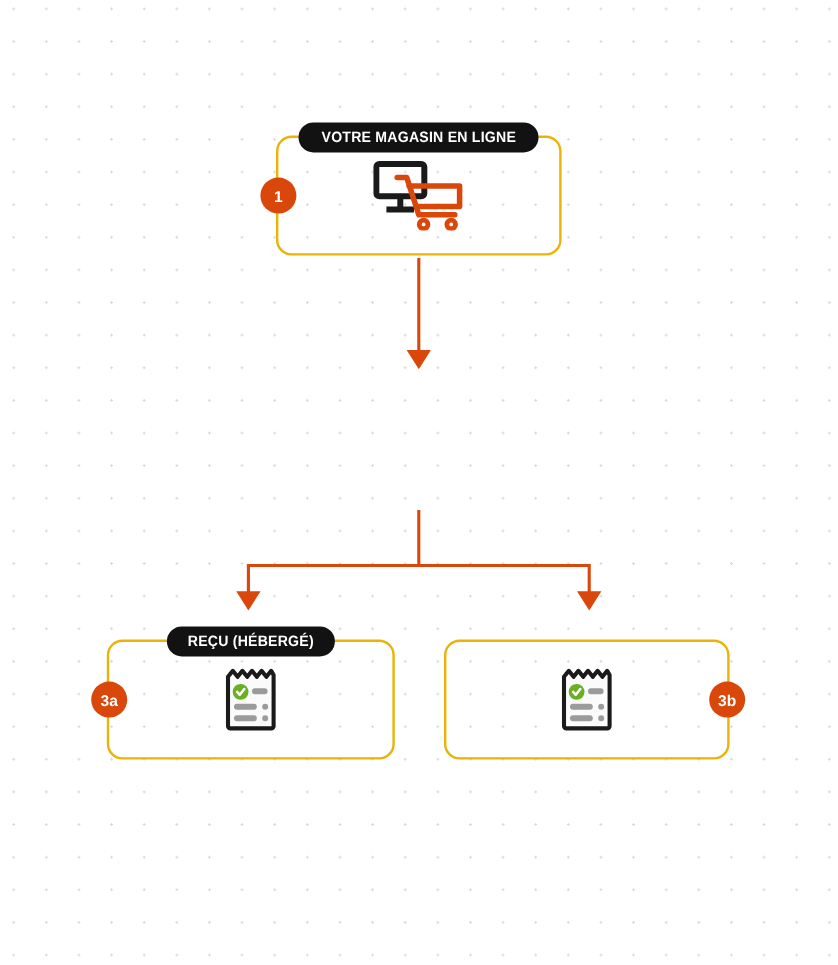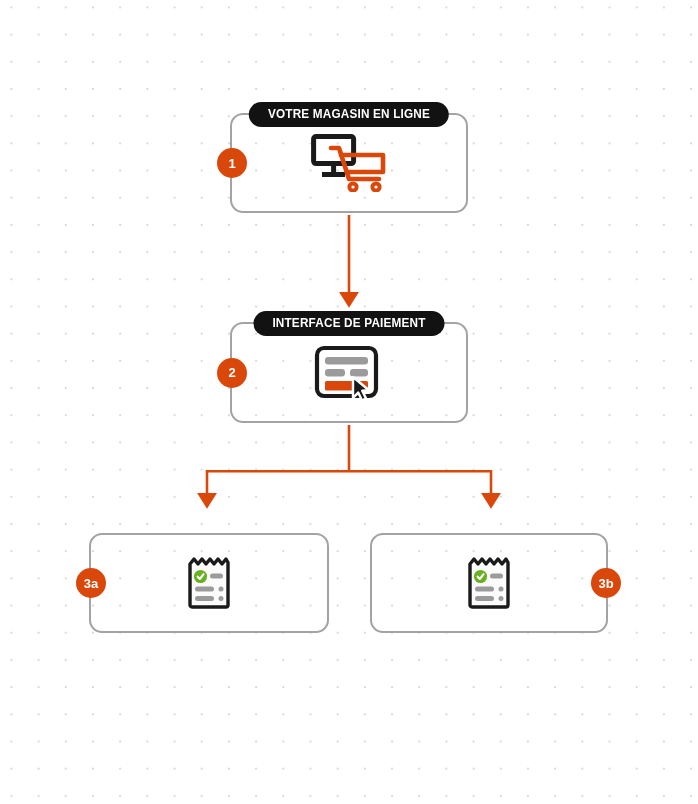--- a/index.html
+++ b/index.html
@@ -14,21 +14,21 @@
     position:absolute;left:0;top:0;width:698px;height:804px;
     background-image:radial-gradient(#d9d9d9 0.9px, transparent 1px);
     background-size:27.2px 27.2px;
     background-position:25px 21px;
   }
   #canvas{position:absolute;left:0;top:0;width:698px;height:804px;}
   #svg-connectors{position:absolute;left:0;top:0;width:698px;height:804px;pointer-events:none;}
 
   .node{
     position:absolute;
-    border:2px solid #a3a3a3;
+    border:2px solid #eab308;
     border-radius:13px;
     background:transparent;
     box-sizing:border-box;
   }
   .node-label{
     position:absolute;
     top:-13px;
     left:50%;
     transform:translateX(-50%);
     background:#121212;
@@ -107,39 +107,25 @@
         <line x1="11" y1="40.5" x2="34" y2="40.5" stroke="#1a1a1a" stroke-width="5"></line>
 
         <path d="M20 14 L28 14 L38 45 L68 45" fill="none" stroke="#d9470b" stroke-width="4.6" stroke-linecap="round" stroke-linejoin="round"></path>
         <path d="M30 21 L72 21 L72 38 L36 38" fill="none" stroke="#d9470b" stroke-width="4.6" stroke-linecap="round" stroke-linejoin="round"></path>
         <circle cx="42" cy="53" r="3.6" fill="none" stroke="#d9470b" stroke-width="4"></circle>
         <circle cx="65" cy="53" r="3.6" fill="none" stroke="#d9470b" stroke-width="4"></circle>
       </svg>
     </div>
   </div>
 
-  <div class="node" style="left:230px;top:322px;width:238px;height:101px;">
-    <div class="node-label">
-      <span>INTERFACE DE PAIEMENT</span>
-    </div>
-    <div class="badge left">2</div>
-    <div class="node-icon">
-      <svg width="72" height="58" viewBox="0 0 72 58">
-        <rect x="4" y="4" width="59" height="48" rx="7" fill="#ffffff" stroke="#1a1a1a" stroke-width="4.2"></rect>
-        <rect x="12" y="13" width="43" height="7.5" rx="3.2" fill="#9b9b9b"></rect>
-        <rect x="12" y="25" width="20" height="7.5" rx="3.2" fill="#9b9b9b"></rect>
-        <rect x="37" y="25" width="18" height="7.5" rx="3.2" fill="#9b9b9b"></rect>
-        <rect x="12" y="37" width="43" height="9.5" rx="1.5" fill="#d9470b"></rect>
-
-        <path d="M40 33 L40 54 L45.2 48.6 L49 56.6 L53 54.4 L49.2 46.8 L56 46.2 Z" fill="#1a1a1a" stroke="#ffffff" stroke-width="2.4" stroke-linejoin="round"></path>
-      </svg>
-    </div>
-  </div>
 
   <div class="node" style="left:89px;top:533px;width:240px;height:100px;">
+    <div class="node-label">
+      <span>REÇU (HÉBERGÉ)</span>
+    </div>
     <div class="badge left">3a</div>
     <div class="node-icon">
       <svg width="48" height="56" viewBox="0 0 48 56">
         <path d="M5 9 L9 4 L13 9 L17 4 L21 9 L25 4 L29 9 L33 4 L37 9 L41 4 L43 7.5
                  L43 50 A2 2 0 0 1 41 52 L7 52 A2 2 0 0 1 5 50 Z" fill="#fbfbfb" stroke="#1a1a1a" stroke-width="3.4" stroke-linejoin="round"></path>
         <circle cx="15.5" cy="21.5" r="6.6" fill="#6ab023"></circle>
         <path d="M12.6 21.6 L14.8 24 L18.6 19.2" fill="none" stroke="#ffffff" stroke-width="2.1" stroke-linecap="round" stroke-linejoin="round"></path>
         <rect x="25" y="18.6" width="13" height="5" rx="2.5" fill="#9b9b9b"></rect>
         <rect x="10" y="31.5" width="19" height="5" rx="2.5" fill="#9b9b9b"></rect>
         <rect x="33.5" y="31.5" width="5" height="5" rx="2.5" fill="#9b9b9b"></rect>

